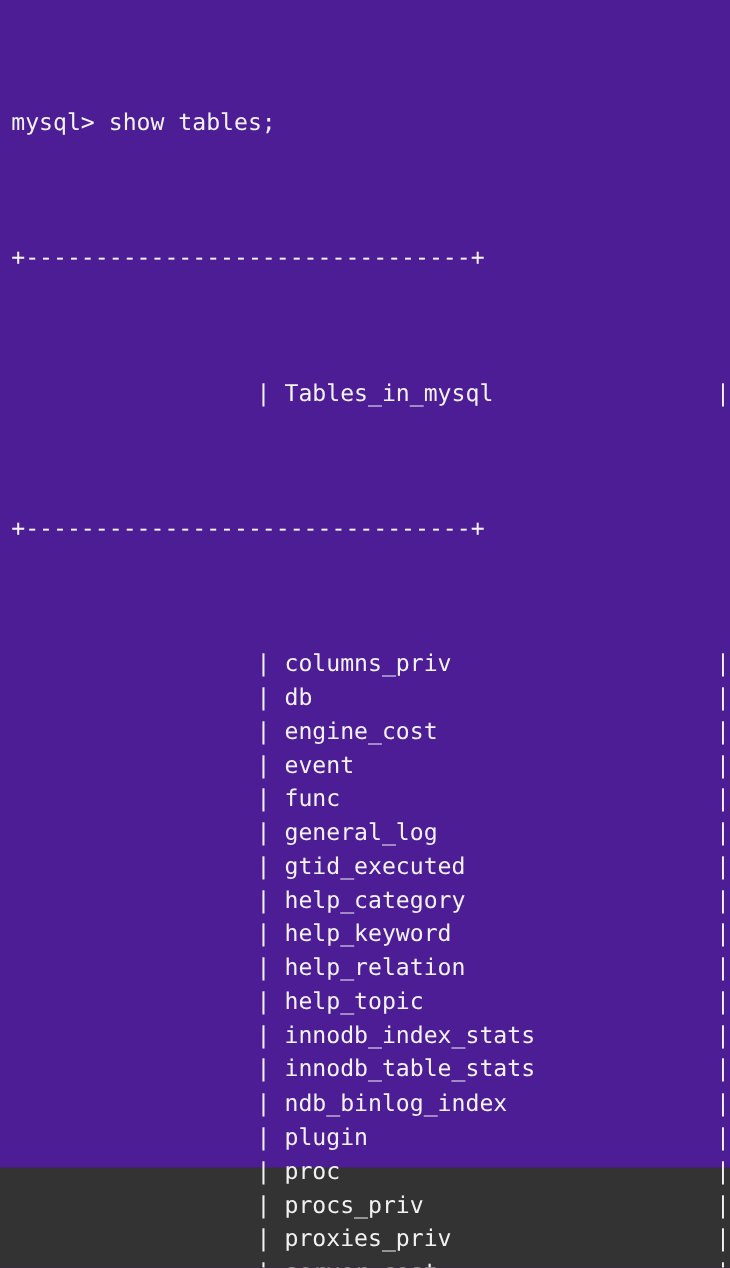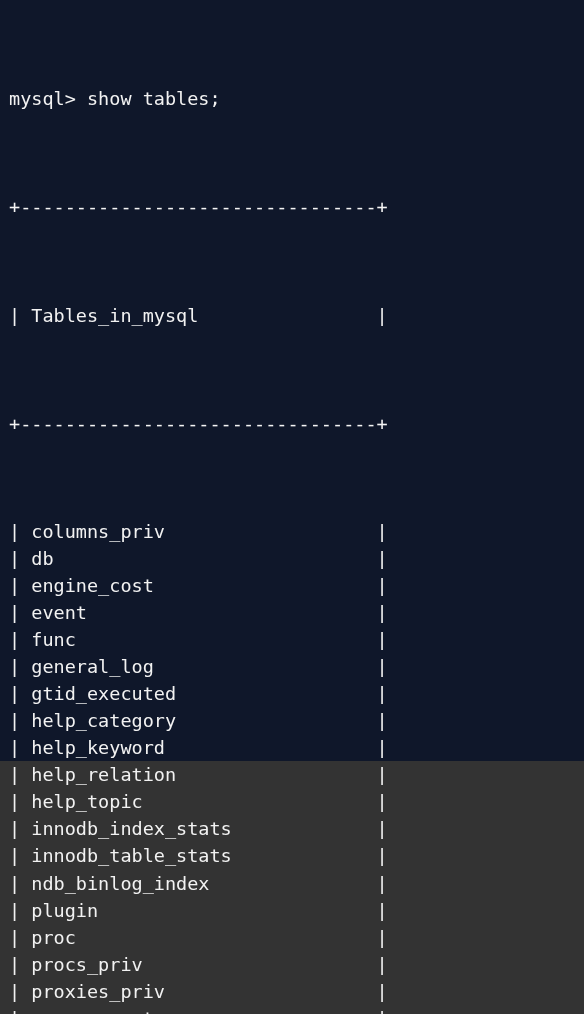--- a/index.html
+++ b/index.html
@@ -8,22 +8,22 @@
     background: #333333;
   }
   body {
     width: 584px;
     height: 1014px;
     overflow: hidden;
     font-family: "DejaVu Sans Mono", "Liberation Mono", monospace;
   }
   #terminal {
     width: 584px;
-    height: 761px;
-    background: #0f172a;
+    height: 934px;
+    background: #4c1d95;
     color: #f2f2f2;
     font-family: "DejaVu Sans Mono", "Liberation Mono", monospace;
     font-size: 18.5px;
     line-height: 27.05px;
     letter-spacing: 0px;
     padding: 4px 0 0 9px;
     box-sizing: border-box;
     position: relative;
     white-space: pre;
   }
@@ -35,20 +35,21 @@
     color: #f2f2f2;
   }
   .prompt-line {
     color: #f2f2f2;
   }
   .rule-line {
     color: #f4f4f4;
   }
   .row-line {
     color: #f2f2f2;
+    text-align: right;
   }
 </style>
 </head>
 <body>
 
 <div id="terminal">
 
   <div class="line prompt-line">mysql&gt; show tables;</div>
 
   <div class="line rule-line">+--------------------------------+</div>

